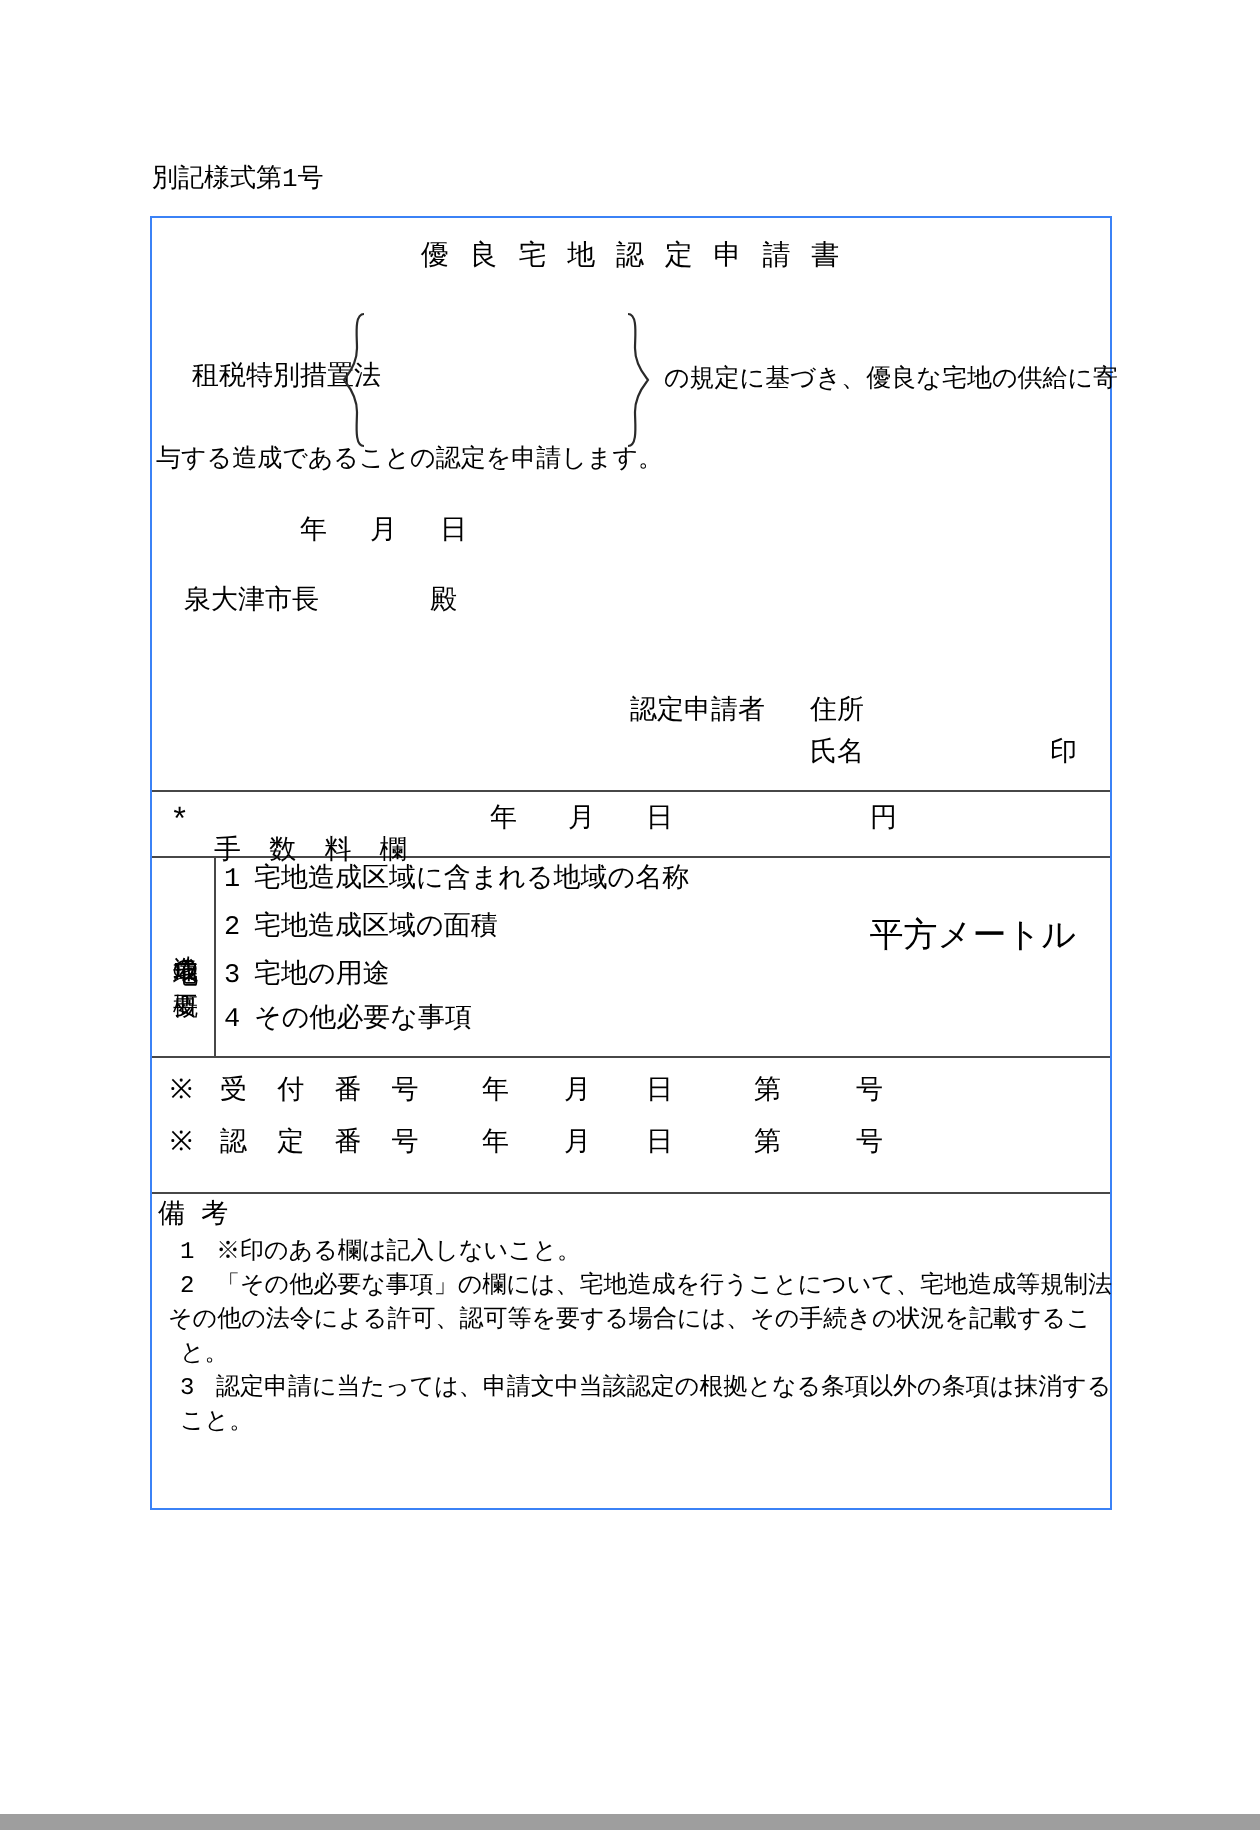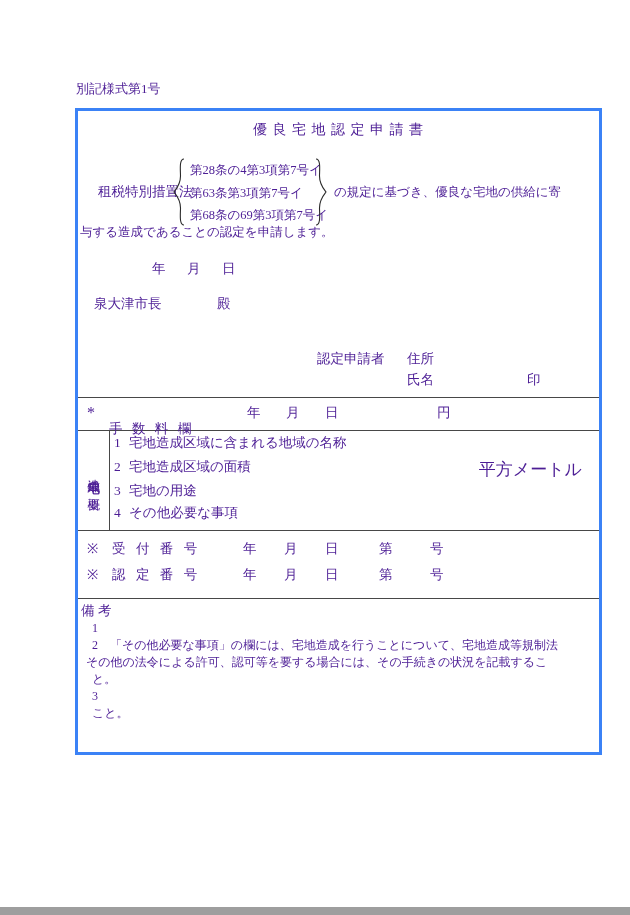--- a/index.html
+++ b/index.html
@@ -1,26 +1,26 @@
 <!DOCTYPE html>
 <html><head>
 <meta charset="utf-8">
 <style>
   * { margin:0; padding:0; box-sizing:border-box; }
   html,body { background:#ffffff; }
   .page {
     position:relative; width:630px; height:915px; background:#ffffff;
-    font-family:Liberation Serif, serif;
-    color:#4c1d95; overflow:hidden;
+    font-family:Liberation Mono, monospace;
+    color:#000000; overflow:hidden;
   }
   .abs { position:absolute; white-space:nowrap; }
   .form-label { left:76px; top:80px; font-size:13px; }
   .formbox {
-    position:absolute; left:75px; top:108px; width:527px; height:647px;
-    border:3px solid #3b82f6;
+    position:absolute; left:75px; top:108px; width:481px; height:647px;
+    border:1px solid #3b82f6;
   }
   .hline { position:absolute; left:0; right:0; height:0; border-top:1px solid #474747; }
   .vline { position:absolute; width:0; border-left:1px solid #474747; }
   .title { left:0; top:10px; width:100%; text-align:center; font-size:14px; letter-spacing:1px; }
   .t135 { font-size:13.5px; line-height:18px; }
   .t125 { font-size:12.5px; line-height:17px; }
   .t12  { font-size:12px;  line-height:16px; }
   .clause-col span { display:block; height:22.5px; line-height:22.5px; font-size:12.5px; }
   .brace { position:absolute; width:14px; height:68px; }
   .ls-fee { letter-spacing:3px; }
@@ -49,25 +49,20 @@
   <div class="formbox">
 
     <div class="abs title">優 良 宅 地 認 定 申 請 書</div>
 
     <div class="abs t135" style="left:20px; top:72px;text-align:center;">租税特別措置法</div>
 
     <svg class="brace" style="left:94px; top:47px;" viewBox="0 0 14 68">
       <path d="M12 1 C7 1 8.5 12 8.5 18 C8.5 27 3 32.5 2 34 C3 35.5 8.5 41 8.5 50 C8.5 56 7 67 12 67" fill="none" stroke="#2a2a2a" stroke-width="1.1"></path>
     </svg>
 
-    <div class="abs clause-col" style="left:112px; top:48px;">
-      <span>第28条の4第3項第7号イ</span>
-      <span>第63条第3項第7号イ</span>
-      <span>第68条の69第3項第7号イ</span>
-    </div>
 
     <svg class="brace" style="left:236px; top:47px;" viewBox="0 0 14 68">
       <path d="M2 1 C7 1 5.5 12 5.5 18 C5.5 27 11 32.5 12 34 C11 35.5 5.5 41 5.5 50 C5.5 56 7 67 2 67" fill="none" stroke="#2a2a2a" stroke-width="1.1"></path>
     </svg>
 
     <div class="abs t125" style="left:2px; top:113px;">与する造成であることの認定を申請します。</div>
     <div class="abs t125" style="left:256px; top:73px;">の規定に基づき、優良な宅地の供給に寄</div>
 
     <div class="abs t135 date-a" style="left:74px; top:149px;">年　月　日</div>
 
@@ -115,25 +110,27 @@
 
     <div class="abs t135" style="left:9px; top:455px;">※</div>
     <div class="abs t135 ls-off" style="left:34px; top:455px;">認 定 番 号</div>
     <div class="abs t135 date-c" style="left:165px; top:455px;">年　月　日</div>
     <div class="abs t135" style="left:301px; top:455px;">第</div>
     <div class="abs t135" style="left:352px; top:455px;">号</div>
 
     <div class="abs t135" style="left:3px; top:491px;">備 考</div>
 
     <div class="abs t12" style="left:14px; top:509px;">1</div>
+    <div class="abs t12" style="left:32px; top:509px;">※印のある欄は記入しないこと。</div>
 
     <div class="abs t12" style="left:14px; top:526px;">2</div>
     <div class="abs t12" style="left:8px; top:543px;">その他の法令による許可、認可等を要する場合には、その手続きの状況を記載するこ</div>
     <div class="abs t12" style="left:32px; top:526px;">「その他必要な事項」の欄には、宅地造成を行うことについて、宅地造成等規制法</div>
     <div class="abs t12" style="left:14px; top:560px;">と。</div>
 
     <div class="abs t12" style="left:14px; top:577px;">3</div>
+    <div class="abs t12" style="left:32px; top:577px;">認定申請に当たっては、申請文中当該認定の根拠となる条項以外の条項は抹消する</div>
     <div class="abs t12" style="left:14px; top:594px;">こと。</div>
 
   </div>
 
   <div class="edge-strip"></div>
 </div>
 
 </body></html>

